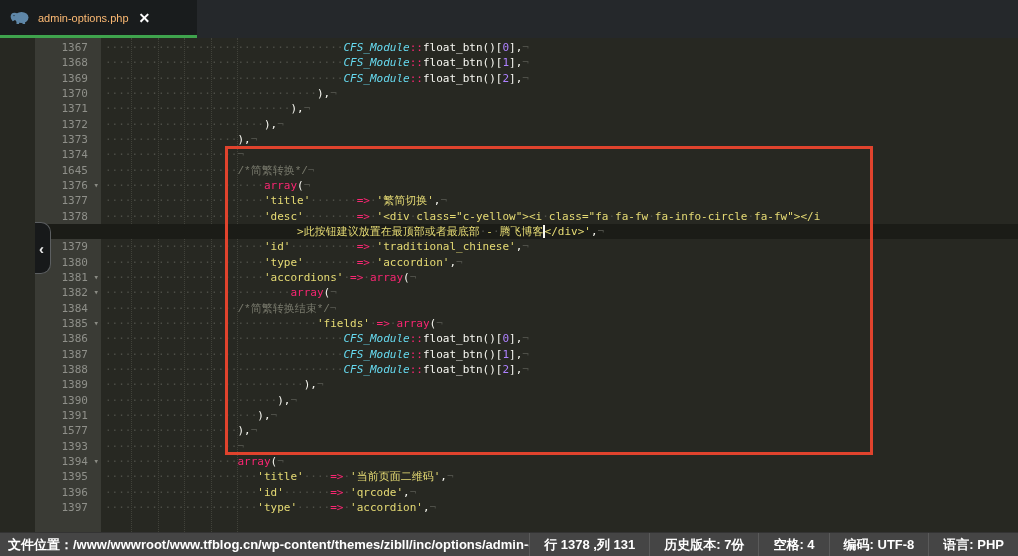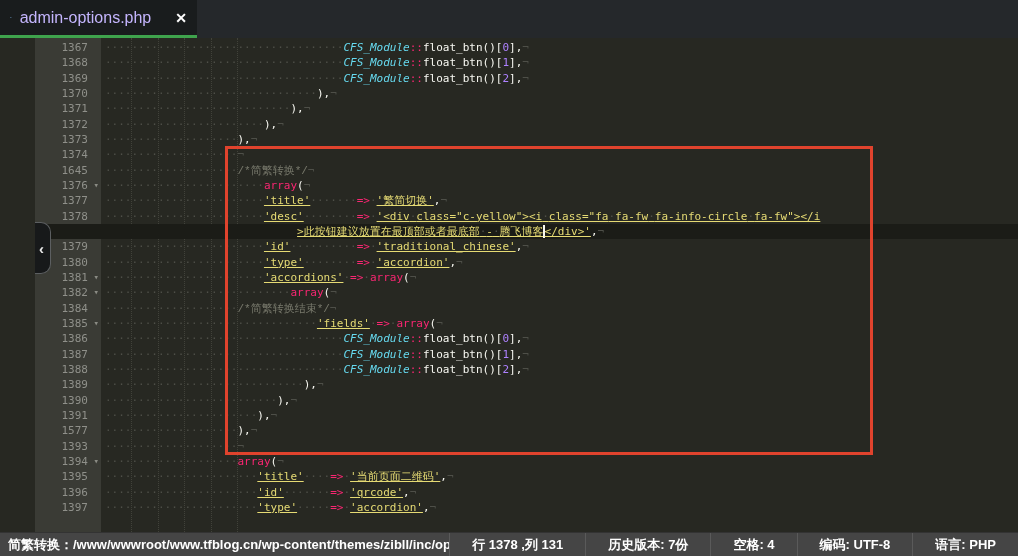--- a/index.html
+++ b/index.html
@@ -2,59 +2,59 @@
 <html><head>
 <meta charset="utf-8">
 <style>
   html,body{margin:0;padding:0;width:1018px;height:556px;overflow:hidden;background:#272822;
             font-family:"Liberation Sans",sans-serif;}
   
   .tabbar{position:absolute;left:0;top:0;width:1018px;height:38px;background:#25282b;}
   .tab{position:absolute;left:0;top:0;width:197px;height:35px;background:#191c1d;
        display:flex;align-items:center;padding:0 10px;box-sizing:border-box;cursor:pointer;}
   .tab-underline{position:absolute;left:0;top:35px;width:197px;height:3px;background:#3fa34d;}
-  .tab-title{color:#c4b5fd;font-size:16px;margin:0 24px 0 8px;white-space:nowrap;}
+  .tab-title{color:#fdba74;font-size:11px;margin:0 10px 0 8px;white-space:nowrap;}
   .tab-close{color:#fff;font-size:14px;font-weight:bold;line-height:1;}
   .php-icon{width:20px;height:15px;display:inline-block;}
   
   .editor{position:absolute;left:0;top:38px;width:992px;height:494px;background:#272822;overflow:hidden;margin-left:35px;}
   .gutter-strip{position:absolute;left:0;top:0;width:66px;height:100%;background:#3a3b35;z-index:0;}
   .guides{position:absolute;left:0;top:0;width:100%;height:100%;z-index:1;}
   .guide{position:absolute;top:0;bottom:0;width:0;border-left:1px dotted #41423a;}
   .rows{position:absolute;left:0;top:2px;width:100%;z-index:2;
         font-family:"DejaVu Sans Mono","Liberation Mono",monospace;font-size:11px;line-height:15.34px;}
   .row{height:15.34px;white-space:pre;position:relative;}
   .row.active{background:#1b1c17;}
   .gut{display:inline-block;width:66px;box-sizing:border-box;padding-right:13px;text-align:right;
        color:#8f908a;position:relative;vertical-align:top;}
   .fold{position:absolute;right:2px;top:0;color:#8a8b84;font-size:9px;}
   .code{padding-left:4px;color:#f8f8f2;}
   .iv,.ivd{color:#4e4f48;}
   .kw{color:#f92672;}
-  .str{color:#e6db74;text-decoration:underline;}
+  .str{color:#e6db74;}
   .cl{color:#66d9ef;font-style:italic;}
   .nm{color:#ae81ff;}
   .pl{color:#f8f8f2;}
   .cm{color:#78796c;font-family:Liberation Mono, monospace;}
   .cursor{display:inline-block;width:0;border-left:2px solid #f8f8f0;height:13px;
           vertical-align:text-bottom;margin-left:-1px;}
   
   .hlbox{position:absolute;left:190px;top:108px;width:648px;height:309px;border:3px solid #e0432d;
          z-index:5;pointer-events:none;box-sizing:border-box;}
   
   .handle{position:absolute;left:0;top:184px;width:15px;height:50px;background:#17191a;
           border:1px solid #5c5f61;border-left:none;border-radius:0 10px 10px 0;z-index:6;
           display:flex;align-items:center;justify-content:center;cursor:pointer;}
   .handle span{color:#e8e8e8;font-size:15px;font-weight:bold;line-height:1;margin-left:-2px;}
   
   .statusbar{position:absolute;left:0;top:532px;width:1018px;height:24px;background:#454545;
              border-top:1px solid #333;box-sizing:border-box;display:flex;align-items:center;
              color:#fff;font-size:13px;font-weight:700;}
   .st-left{flex:1;overflow:hidden;white-space:nowrap;padding-left:8px;}
-  .st-item{flex:none;padding:0 22px;border-left:1px solid #5a5a5a;white-space:nowrap;height:100%;
+  .st-item{flex:none;padding:0 14px;border-left:1px solid #5a5a5a;white-space:nowrap;height:100%;
            display:flex;align-items:center;}
 </style>
 </head>
 <body>
 
 <div class="tabbar">
   <div class="tab">
     <svg class="php-icon" viewBox="0 0 20 15">
       <g fill="#5f87a8">
         <ellipse cx="11.5" cy="7.5" rx="7" ry="5.5"></ellipse>
@@ -113,19 +113,19 @@
       <div class="row"><span class="gut">1396</span><span class="code"><span class="iv">·······················</span><span class="str">'id'</span><span class="iv">·······</span><span class="kw">=&gt;</span><span class="iv">·</span><span class="str">'qrcode'</span><span class="pl">,</span><span class="iv">¬</span></span></div>
       <div class="row"><span class="gut">1397</span><span class="code"><span class="iv">·······················</span><span class="str">'type'</span><span class="iv">·····</span><span class="kw">=&gt;</span><span class="iv">·</span><span class="str">'accordion'</span><span class="pl">,</span><span class="iv">¬</span></span></div>
     </div>
   <div class="hlbox"></div>
   <div class="handle">
     <span>‹</span>
   </div>
 </div>
 
 <div class="statusbar">
-  <div class="st-left"><span>简繁转换：</span><span>/www/wwwroot/www.tfblog.cn/wp-content/themes/zibll/inc/options/admin-op</span></div>
+  <div class="st-left"><span>文件位置：</span><span>/www/wwwroot/www.tfblog.cn/wp-content/themes/zibll/inc/options/admin-op</span></div>
   <div class="st-item">行 1378 ,列 131</div>
   <div class="st-item">历史版本: 7份</div>
   <div class="st-item">空格: 4</div>
   <div class="st-item">编码: UTF-8</div>
   <div class="st-item">语言: PHP</div>
 </div>
 
 </body></html>

